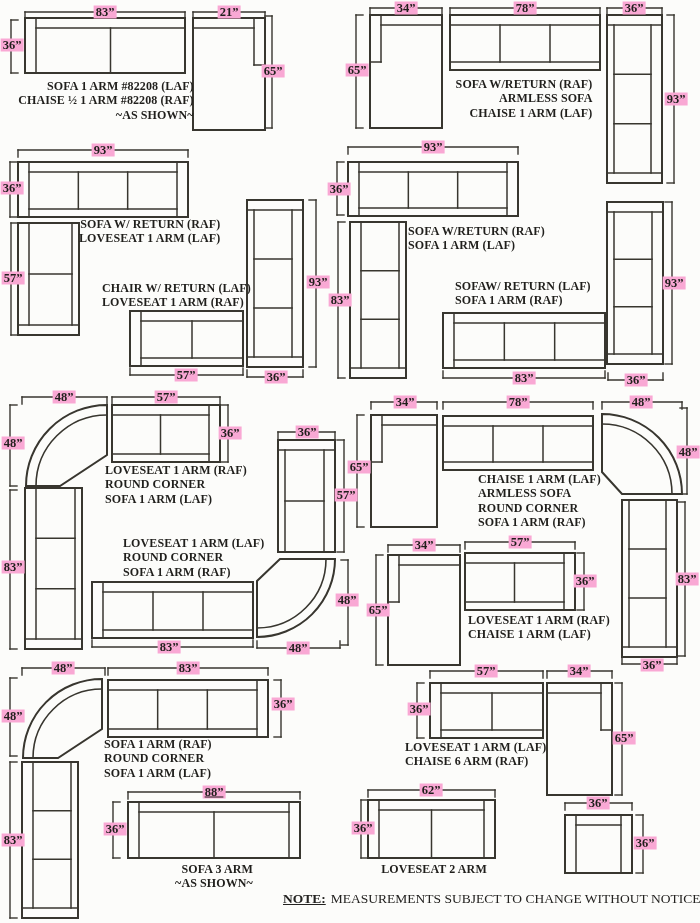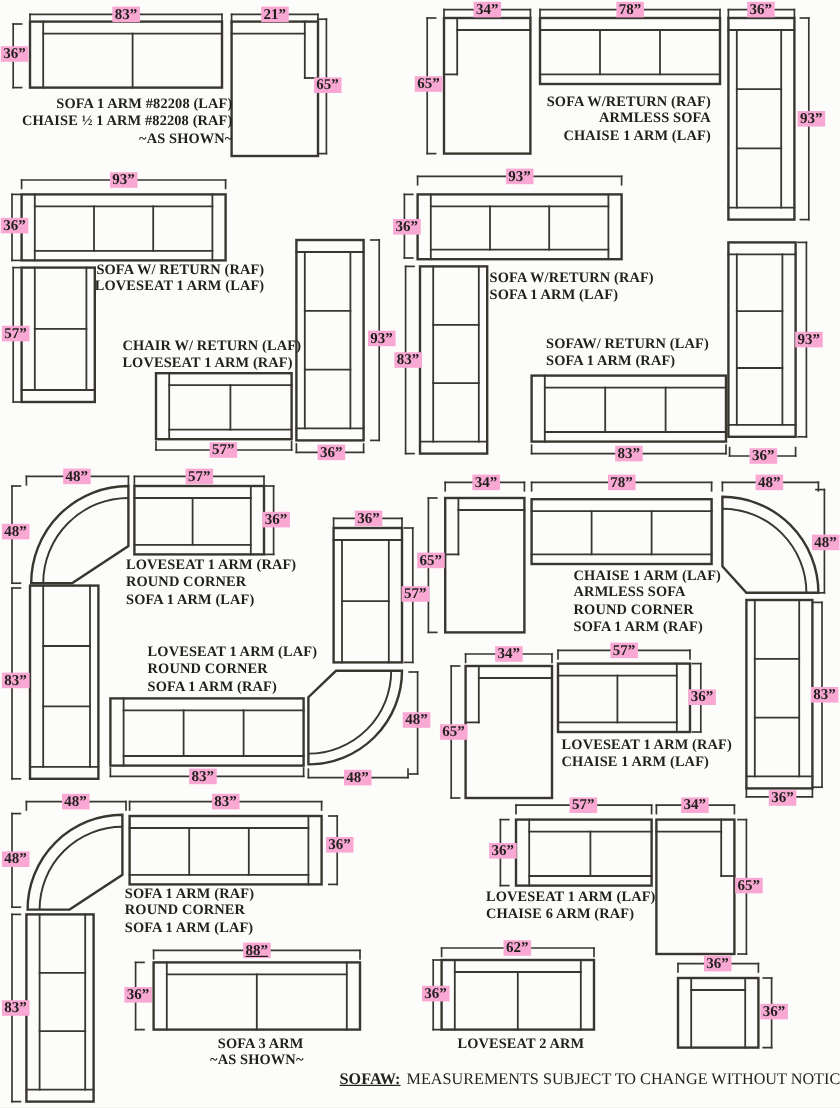--- a/index.html
+++ b/index.html
@@ -661,15 +661,15 @@
         <div>CHAISE 6 ARM (RAF)</div>
       </div>
       <div class="config-label center" style="left: 434px; top: 862px;">
         <div>LOVESEAT  2 ARM</div>
       </div>
       <div class="config-label center" style="left: 600px; top: 878px; margin-top: 44px;">
         <div>CHAIR 2 ARM</div>
       </div>
     </div>
   <div class="note">
-    <span class="note-prefix">SOFAW:</span><span>MEASUREMENTS SUBJECT TO CHANGE WITHOUT NOTICE.</span>
+    <span class="note-prefix">NOTE:</span><span>MEASUREMENTS SUBJECT TO CHANGE WITHOUT NOTICE.</span>
   </div>
 </div>
 
 </body></html>

